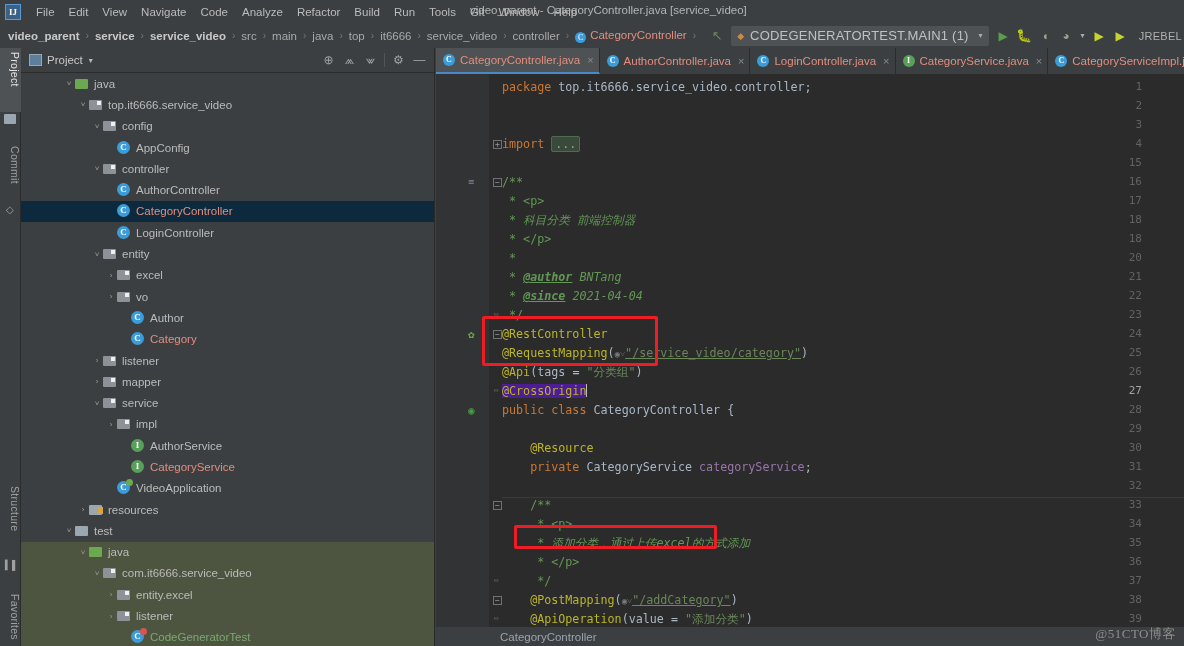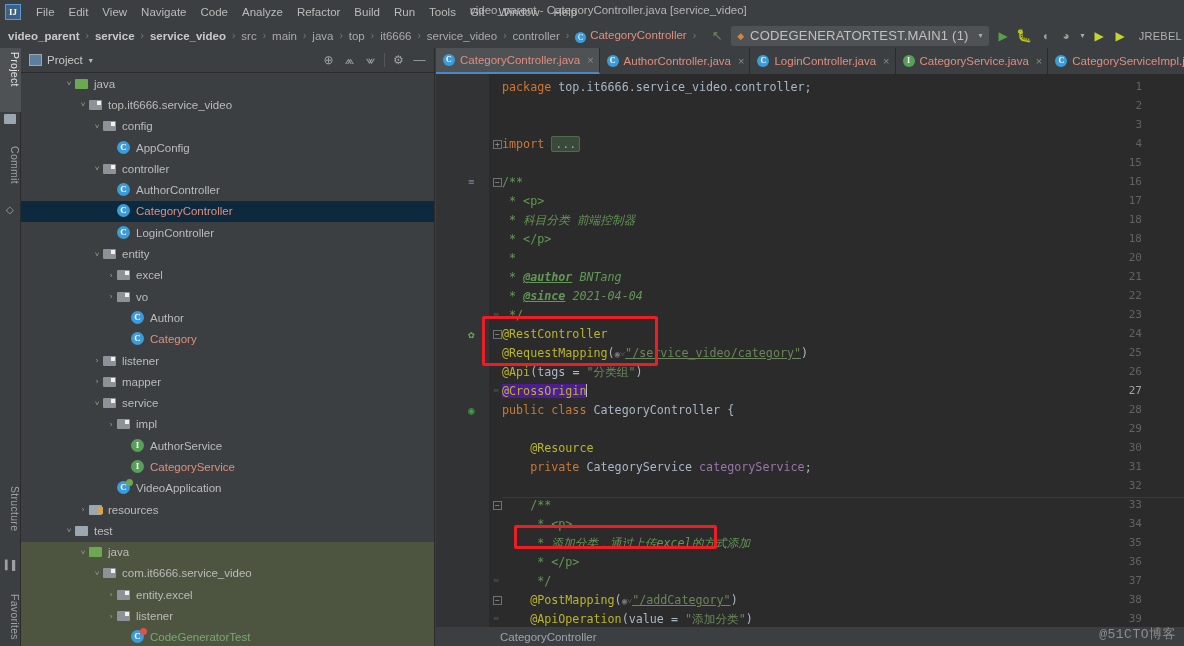--- a/index.html
+++ b/index.html
@@ -225,21 +225,21 @@
 
   .bcbar {
     position: absolute; left: 0; bottom: 0; width: 748px; height: 19px;
     background: #3c3f41; display:flex; align-items:center;
   }
   .bcbar .bc-txt { font-size: 11.5px; color: #9ba3ad; margin-left: 64px; }
 
   .watermark {
     position: absolute; right: 8px; bottom: 3px;
     font-size: 13px; color: #8e8e8e; letter-spacing: .5px;
-    font-family: Liberation Mono, monospace;
+    font-family: Liberation Serif, serif;
   }
 </style>
 </head>
 <body>
 
 <div id="app">
 
   <div class="menubar">
     <div class="ij-logo">IJ</div>
     <div id="menu-items" style="display: flex; align-items: center;">

